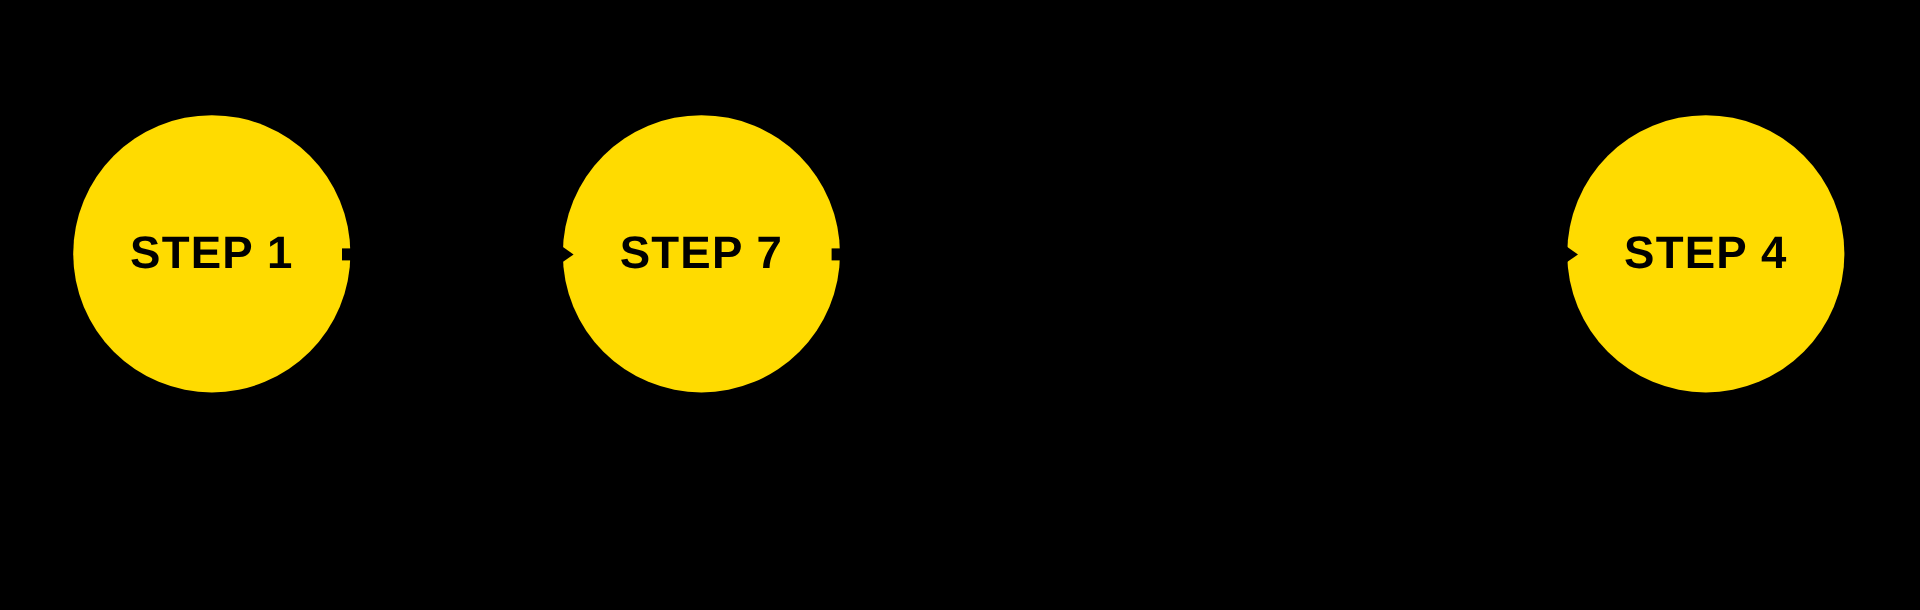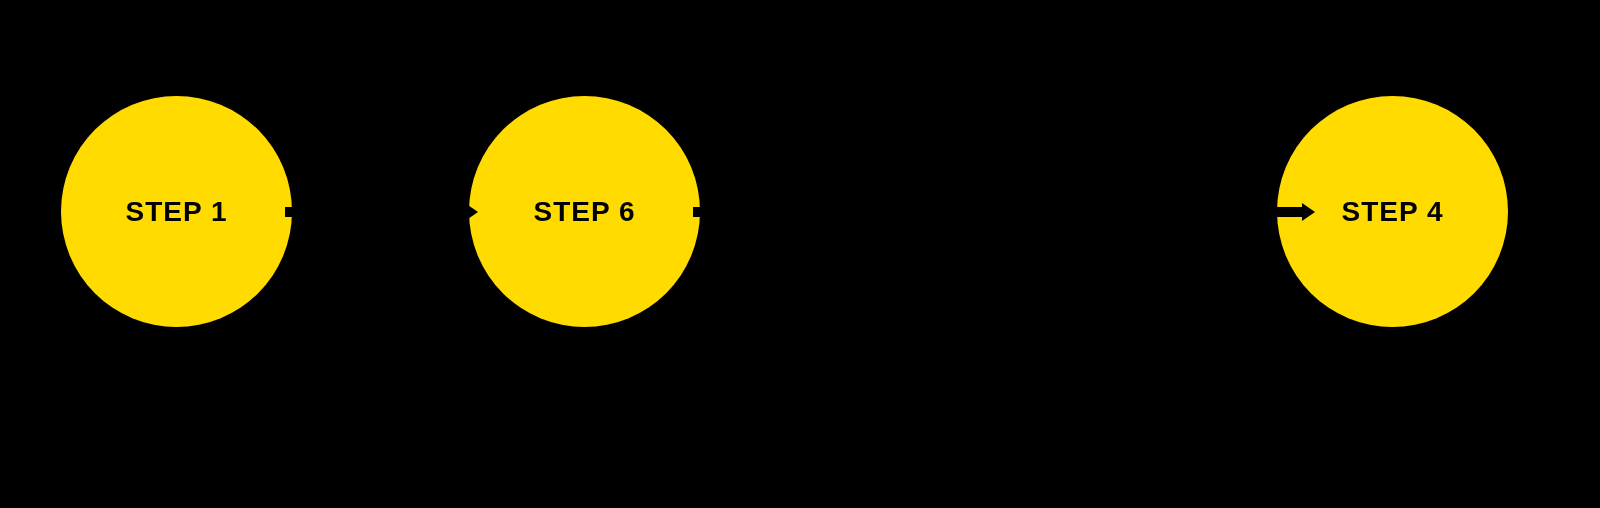--- a/index.html
+++ b/index.html
@@ -22,21 +22,21 @@
     height: 231px;
     border-radius: 50%;
     background: var(--step-color, #FFDB00);
     display: flex;
     align-items: center;
     justify-content: center;
     z-index: 1;
   }
   .step-label {
     font-weight: 800;
-    font-size: 28px;
+    font-size: 38px;
     letter-spacing: 1px;
     color: var(--label-color, #000);
     white-space: nowrap;
     user-select: none;
   }
   .connector {
     position: absolute;
     top: 203px;
     height: 18px;
     z-index: 2;
@@ -60,23 +60,23 @@
   }
 </style>
 </head>
 <body>
 
 <div class="canvas" style="--bg-color: #000000; --step-color: #FFDB00; --label-color: #000000; --connector-color: #000000;">
     <div class="step-node" style="left: 61px;">
       <span class="step-label">STEP 1</span>
     </div>
     <div class="step-node" style="left: 469px;">
-      <span class="step-label">STEP 6</span>
+      <span class="step-label">STEP 7</span>
     </div>
-    <div class="step-node" style="left: 1277px;">
+    <div class="step-node" style="left: 1306px;">
       <span class="step-label">STEP 4</span>
     </div>
     <div class="connector" style="left: 285px; width: 193px;">
       <div class="line" style="width: 180px;"></div>
       <div class="head" style="left: 180px;"></div>
     </div>
     <div class="connector" style="left: 693px; width: 207px;">
       <div class="line" style="width: 194px;"></div>
       <div class="head" style="left: 194px;"></div>
     </div>

